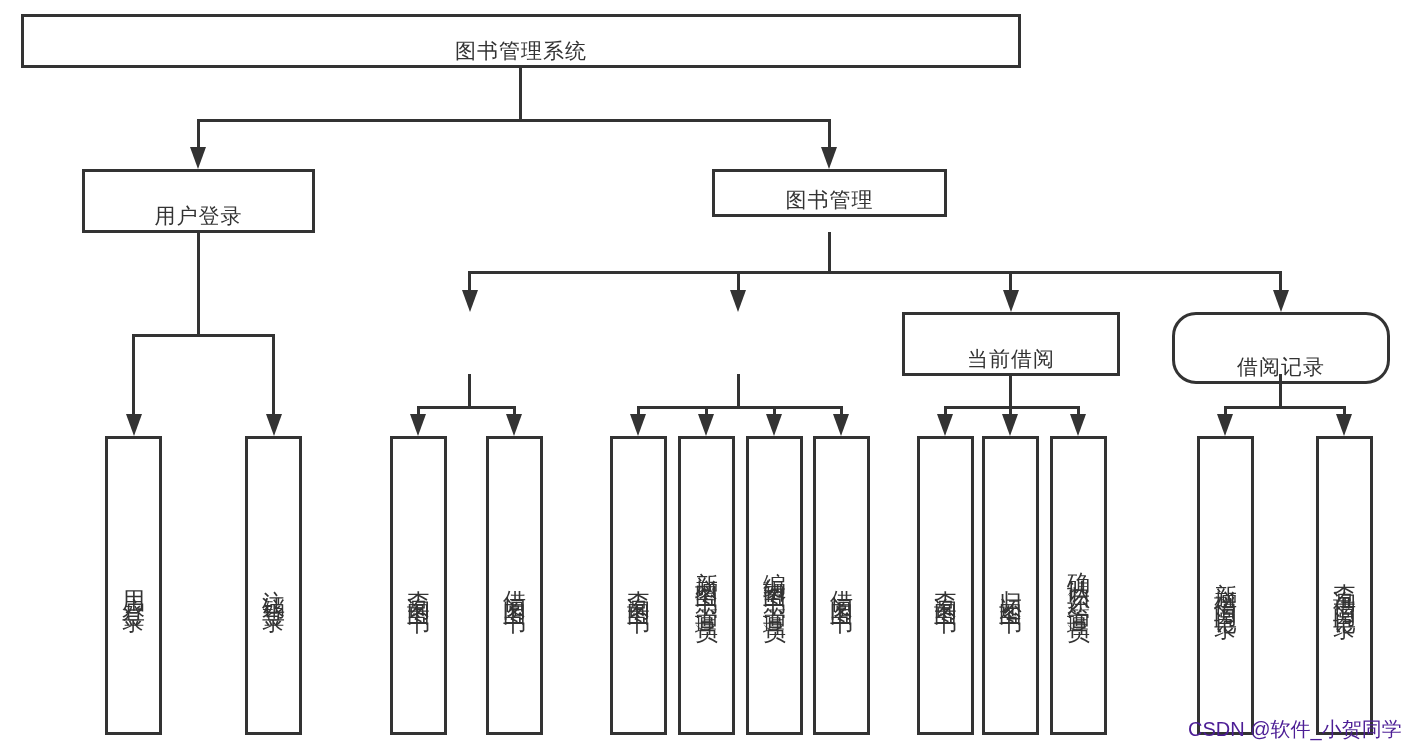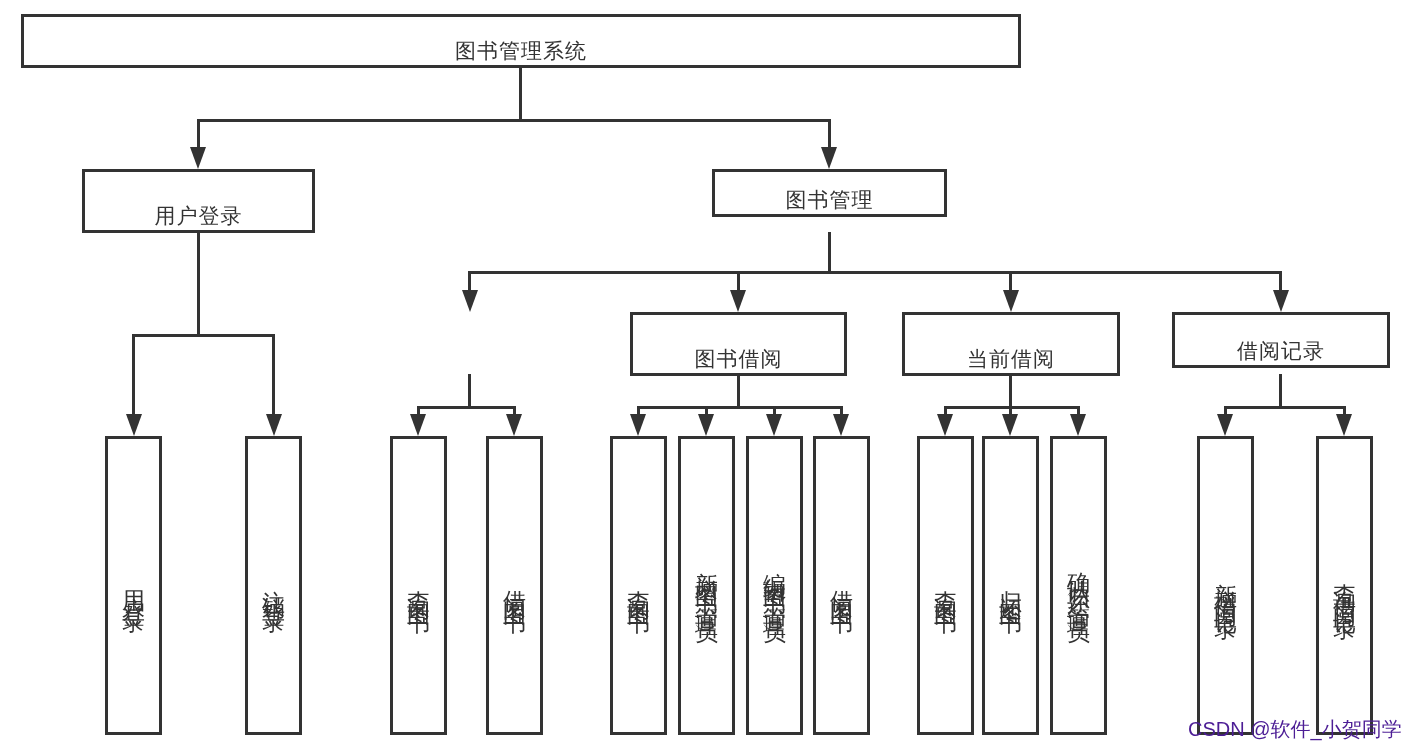--- a/index.html
+++ b/index.html
@@ -79,29 +79,26 @@
 
   <div class="node" style="left:82px;top:169px;width:233px;height:64px;">
     <span class="lbl">用户登录</span>
   </div>
 
   <div class="node" style="left:712px;top:169px;width:235px;height:48px;">
     <span class="lbl">图书管理</span>
   </div>
 
 
-  <div class="node" style="left:630px;top:312px;width:217px;height:64px;">
-    <span class="lbl">图书借阅</span>
-  </div>
 
   <div class="node" style="left:902px;top:312px;width:218px;height:64px;">
     <span class="lbl">当前借阅</span>
   </div>
 
-  <div class="node" style="left:1172px;top:312px;width:218px;height:56px;">
+  <div class="node" style="left:1172px;top:312px;width:218px;height:72px;border-radius:24px;">
     <span class="lbl">借阅记录</span>
   </div>
 
   <div class="leaf" style="left:105px;">
       <span class="vlbl">用户登录</span>
     </div>
   <div class="leaf" style="left:245px;">
       <span class="vlbl">注销登录</span>
     </div>
   <div class="leaf" style="left:390px;">

